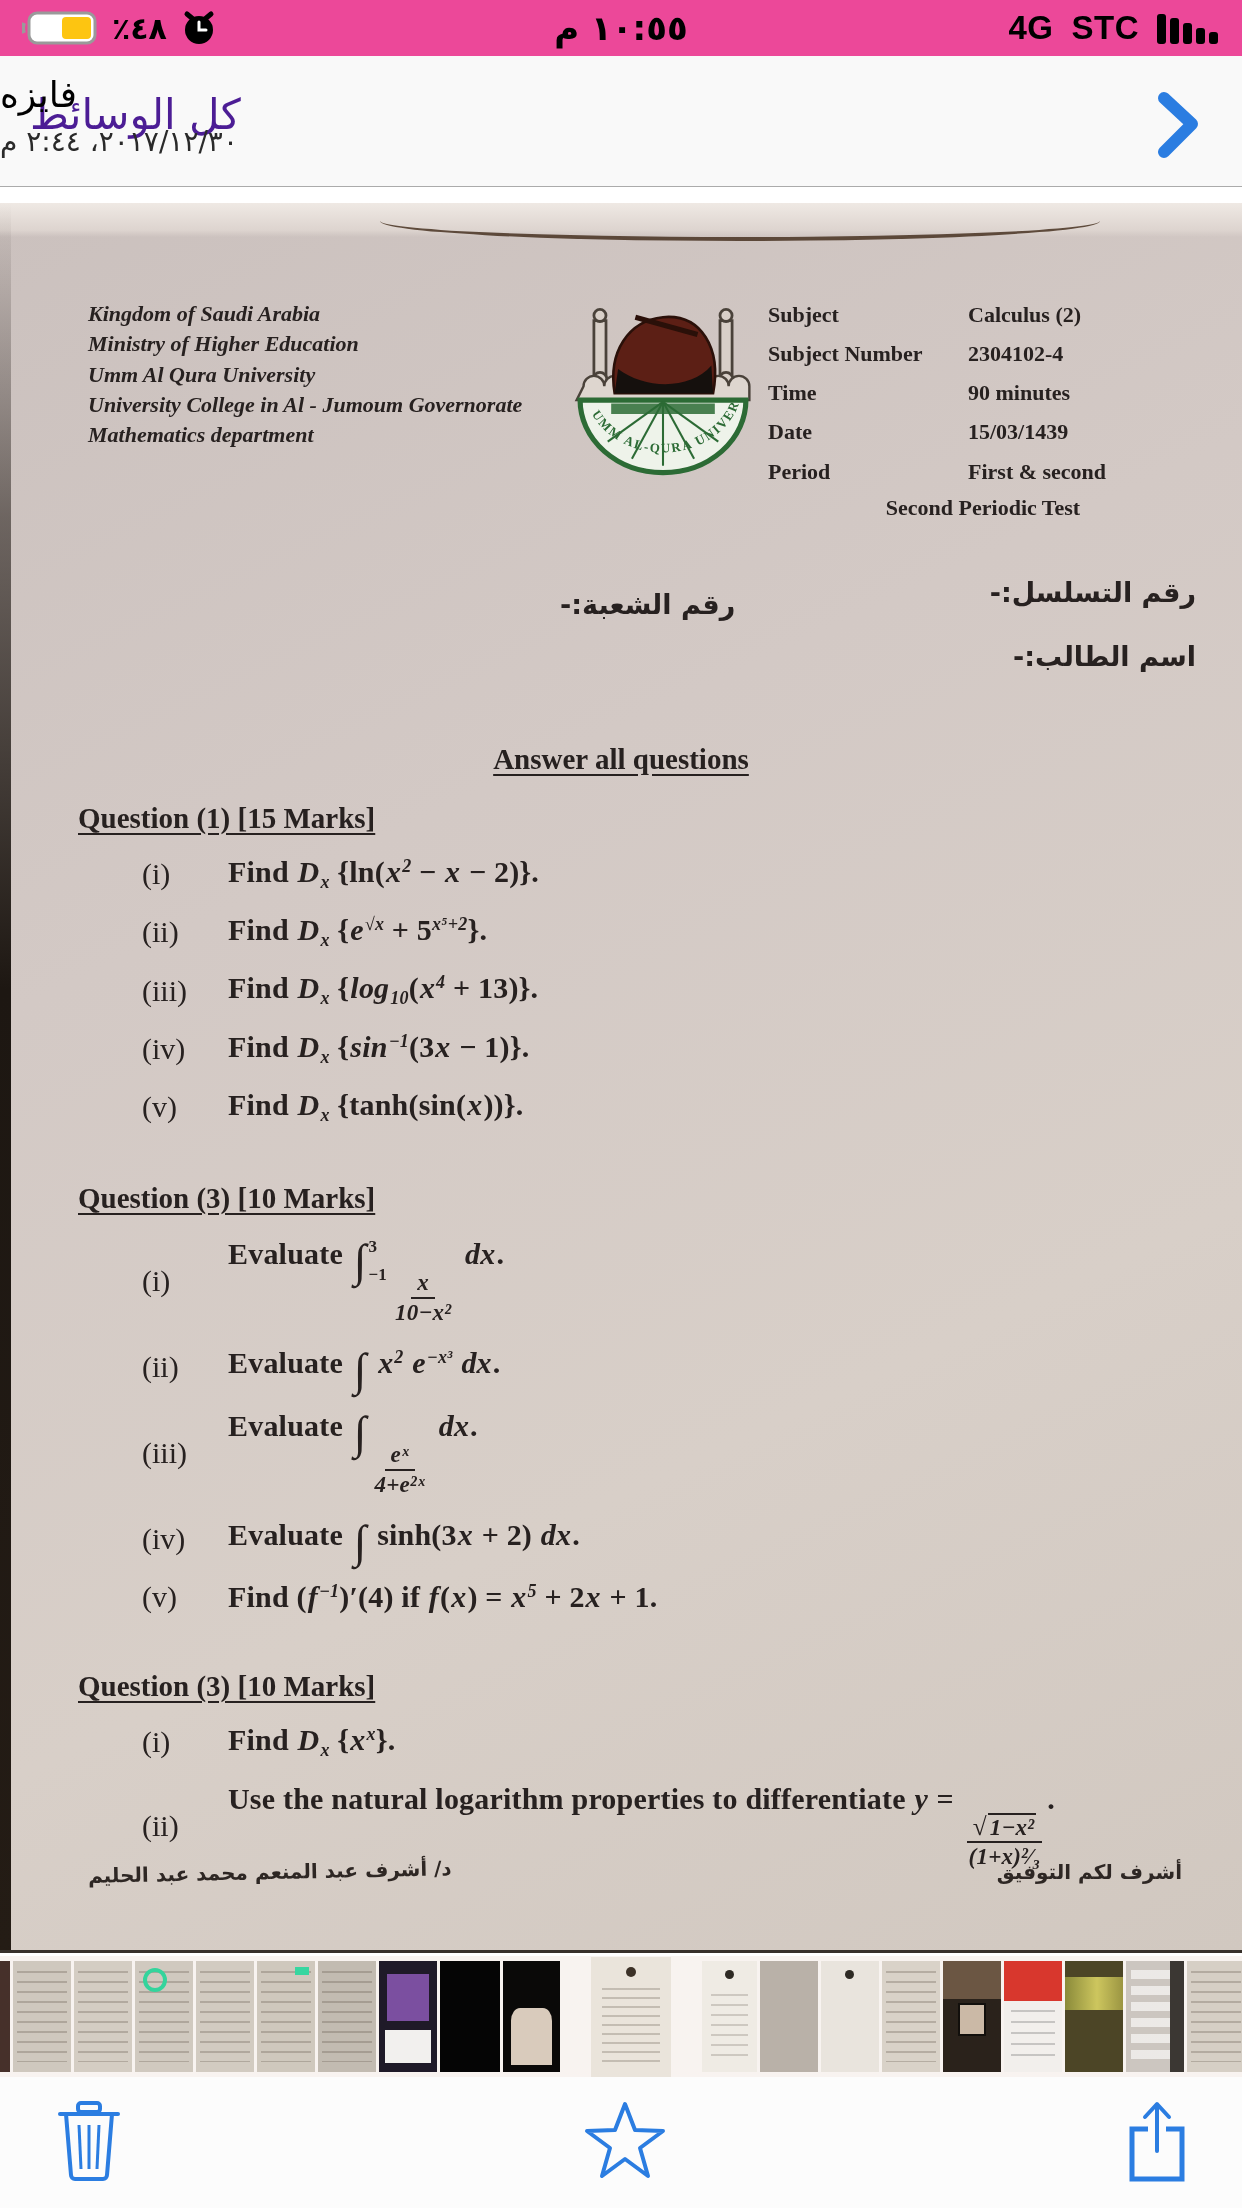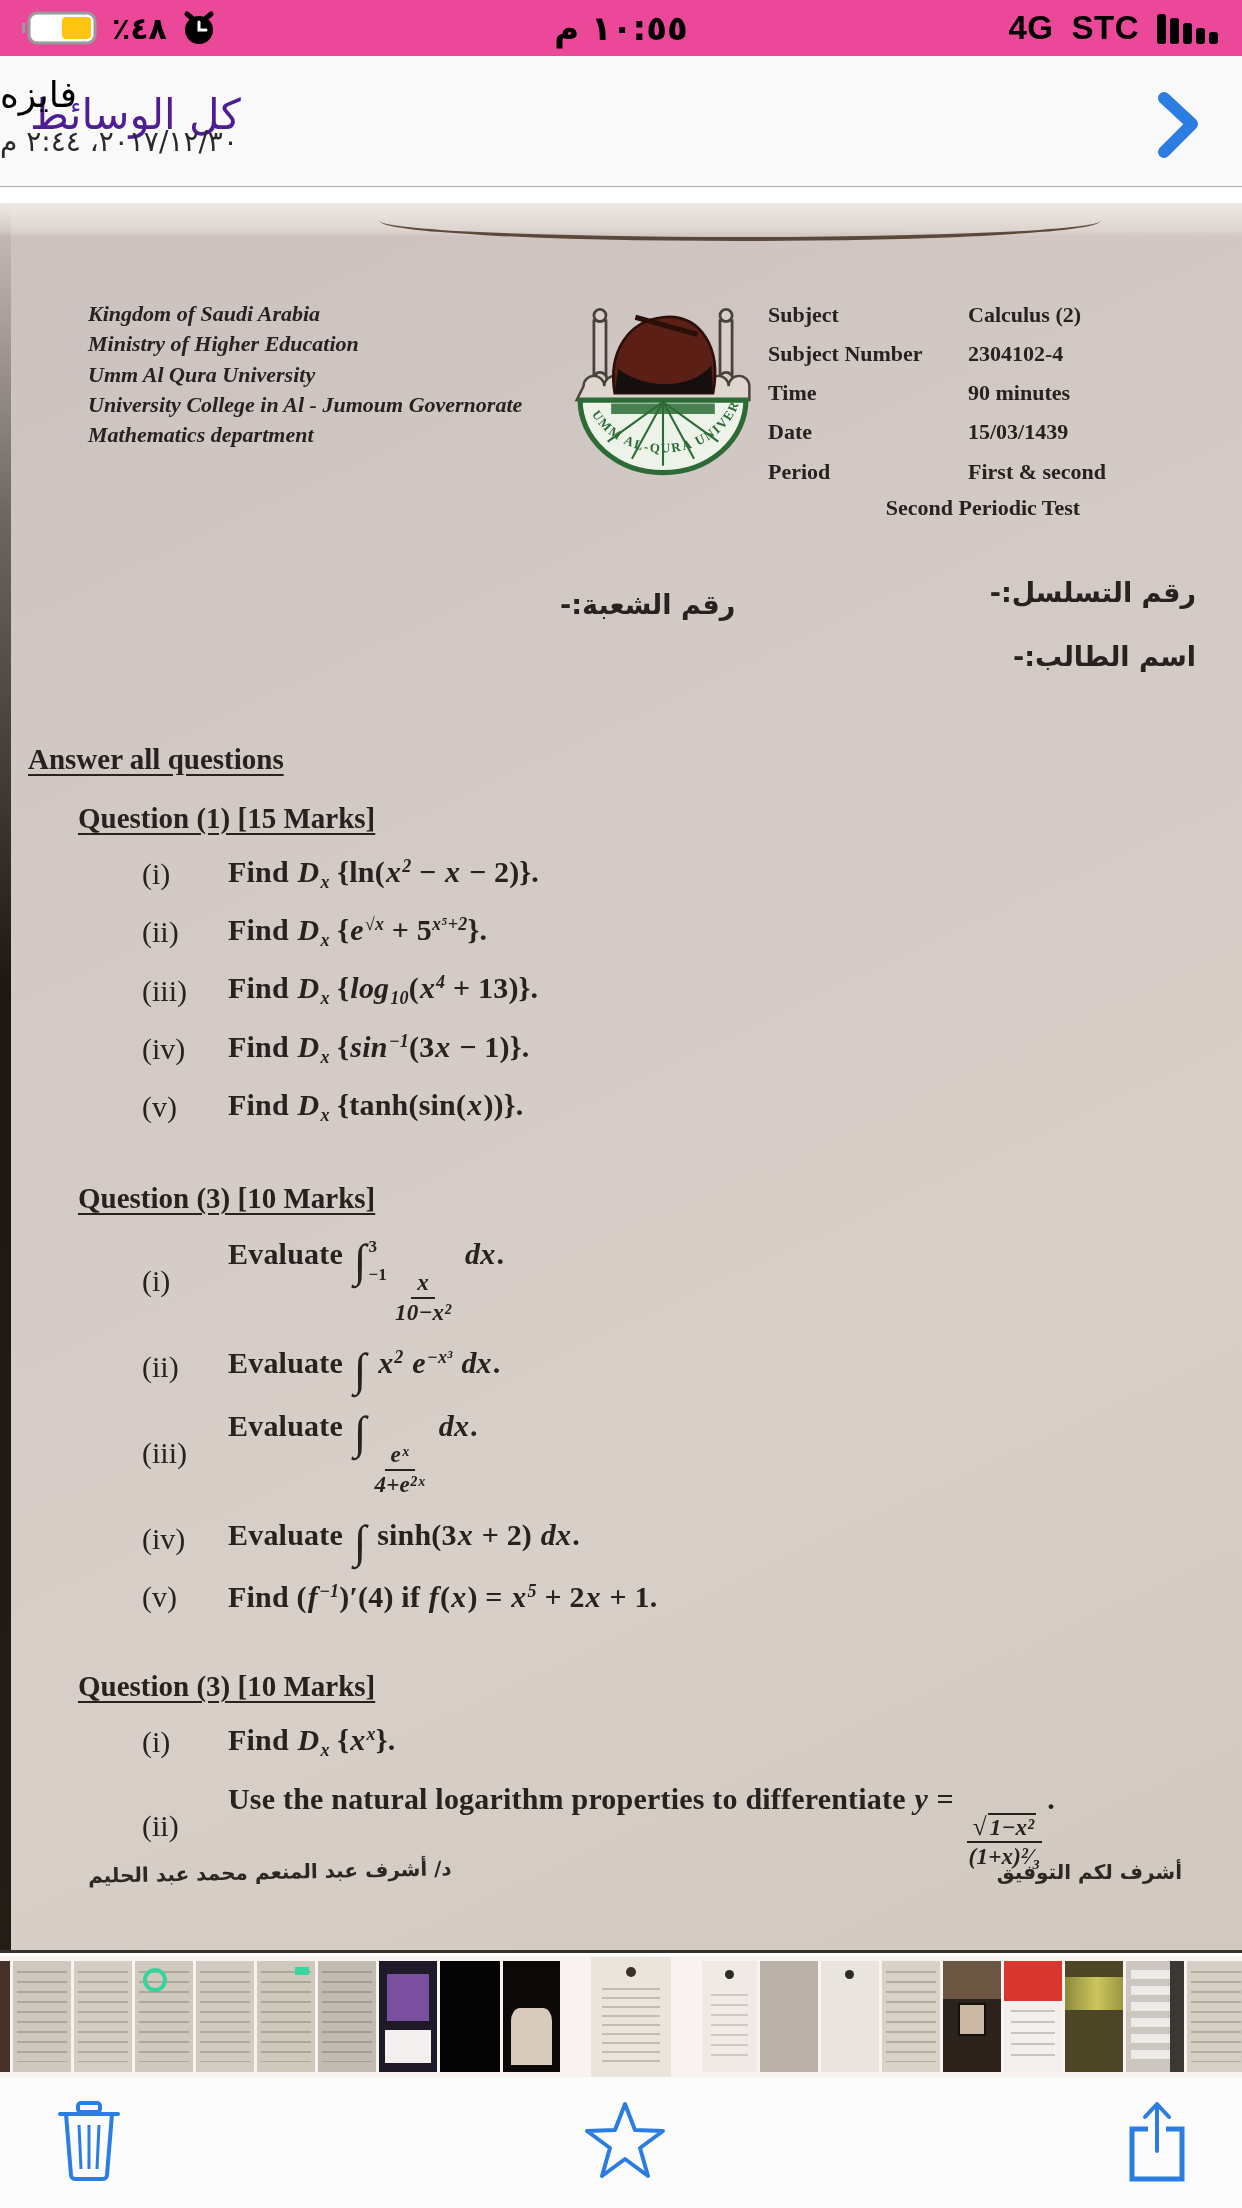--- a/index.html
+++ b/index.html
@@ -46,22 +46,22 @@
   .info-row{display:flex;line-height:1.78;}
   .info-lbl{width:200px;flex:none;}
   .info-val{flex:1;}
   .info-foot{text-align:center;margin-top:4px;font-weight:700;}
 
   .fields{position:relative;height:150px;margin-top:56px;font-weight:700;}
   .f-serial{position:absolute;right:46px;top:0;font-size:27px;}
   .f-name{position:absolute;right:46px;top:64px;font-size:27px;}
   .f-section{position:absolute;left:560px;top:12px;font-size:27px;}
 
-  .answer-all{text-align:left;margin-top:16px;font-size:29px;font-weight:700;
-              text-decoration:underline;text-underline-offset:5px;padding-left:28px;}
+  .answer-all{text-align:center;margin-top:16px;font-size:29px;font-weight:700;
+              text-decoration:underline;text-underline-offset:5px;}
 
   .questions{padding:0 20px 0 78px;}
   .q-block{margin-top:56px;}
   .q-block:first-child{margin-top:26px;}
   .q-title{margin:0;font-size:29px;font-weight:700;text-decoration:underline;text-underline-offset:5px;}
   .q-item{display:flex;align-items:center;margin-top:20px;}
   .q-label{width:86px;flex:none;font-size:30px;margin-left:64px;}
   .q-expr{font-size:30px;font-weight:600;letter-spacing:.2px;}
   .m .mi{font-style:italic;margin:0 1px;}
   .m sup,.m sub{font-size:.6em;font-style:italic;font-weight:600;}

